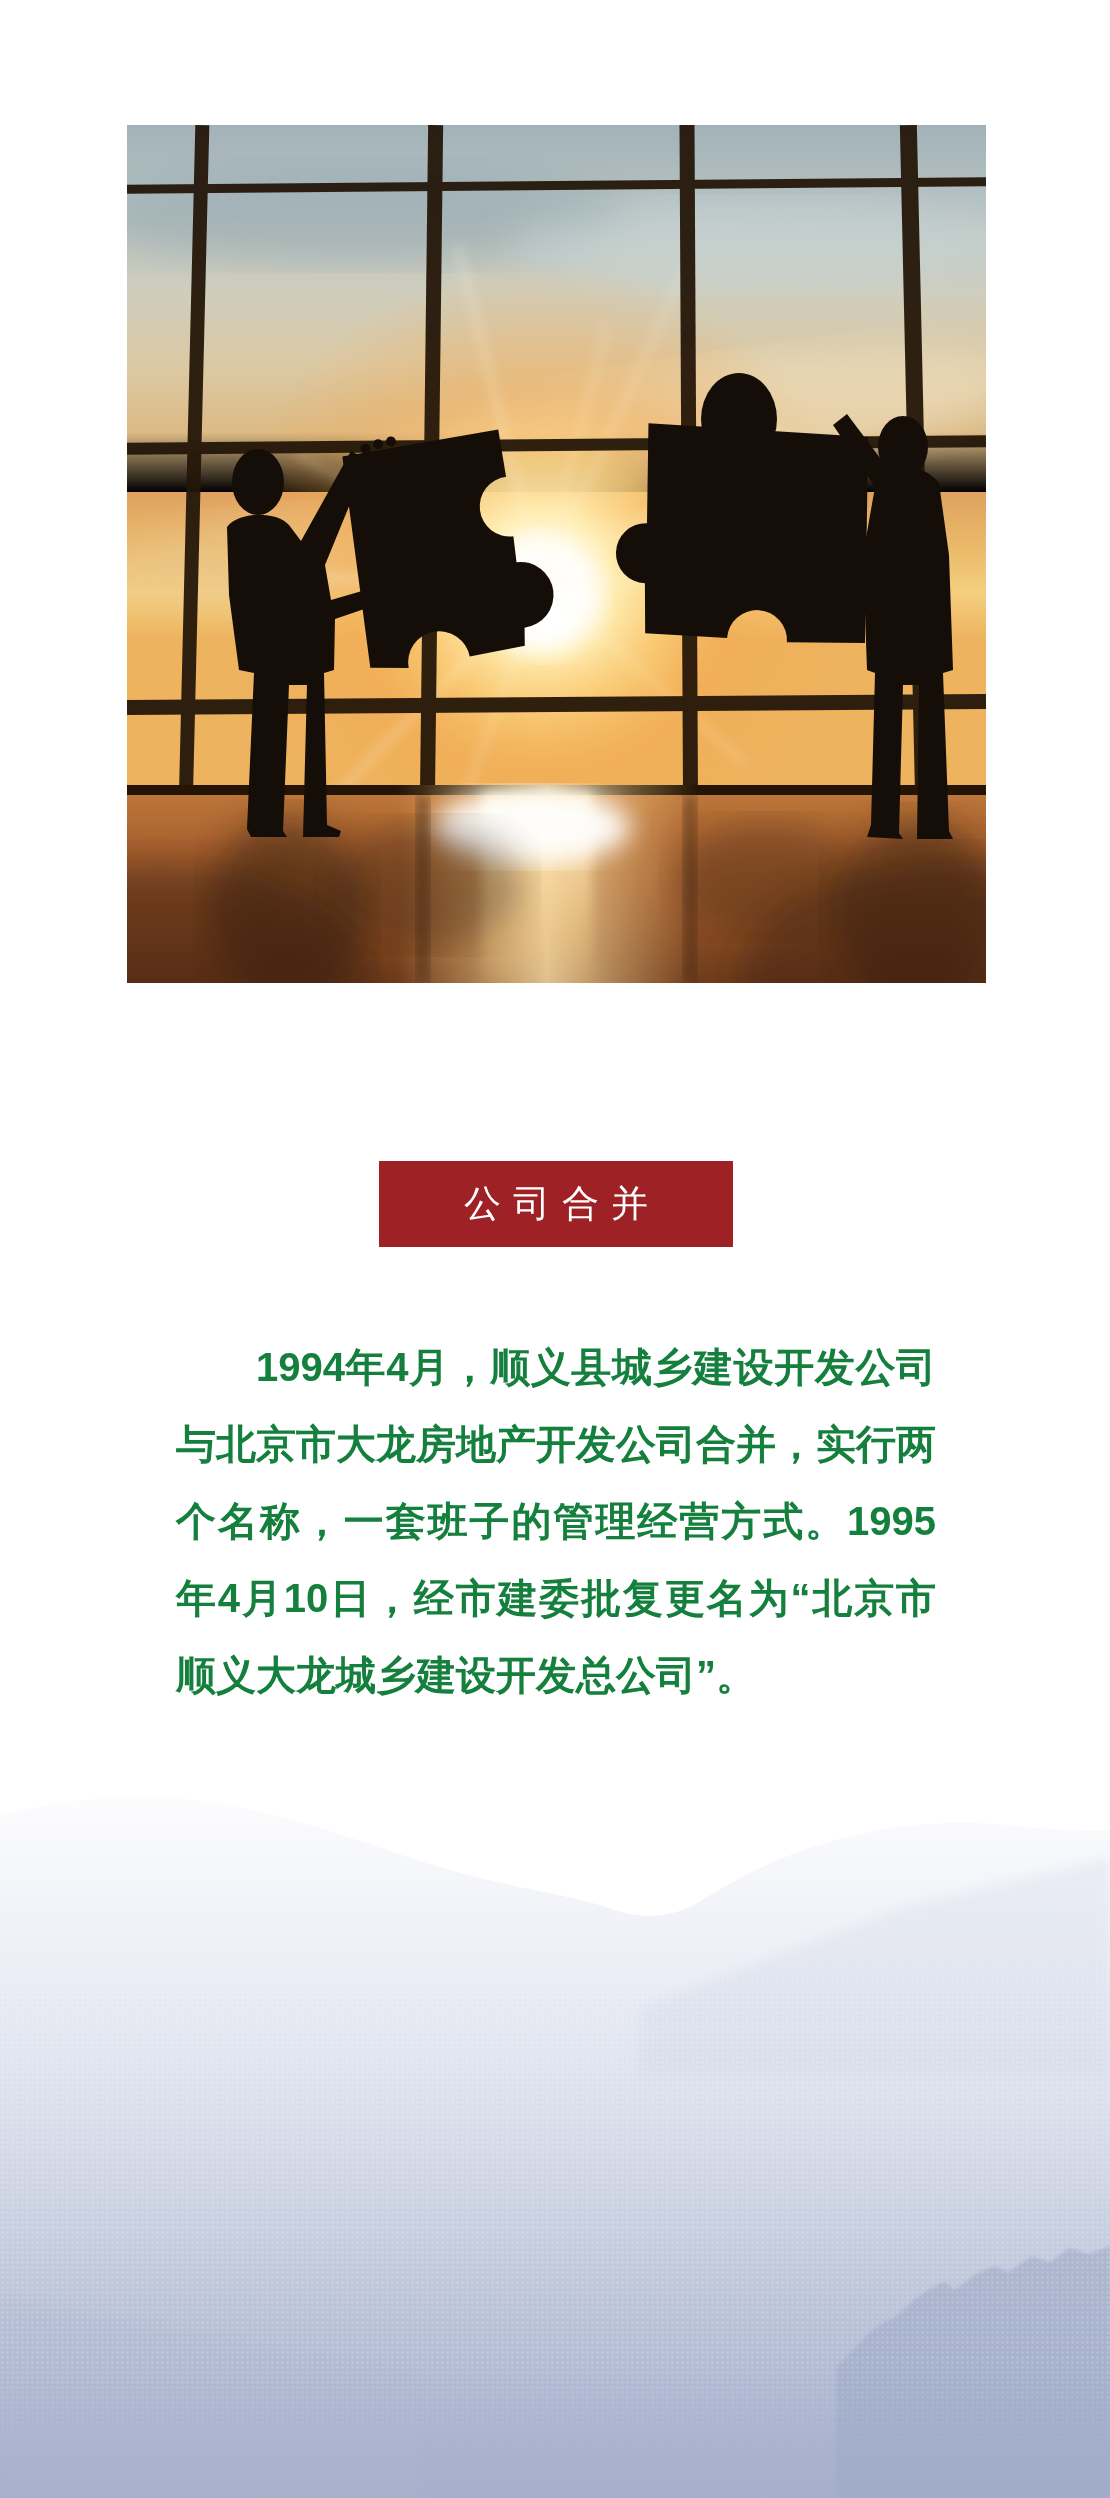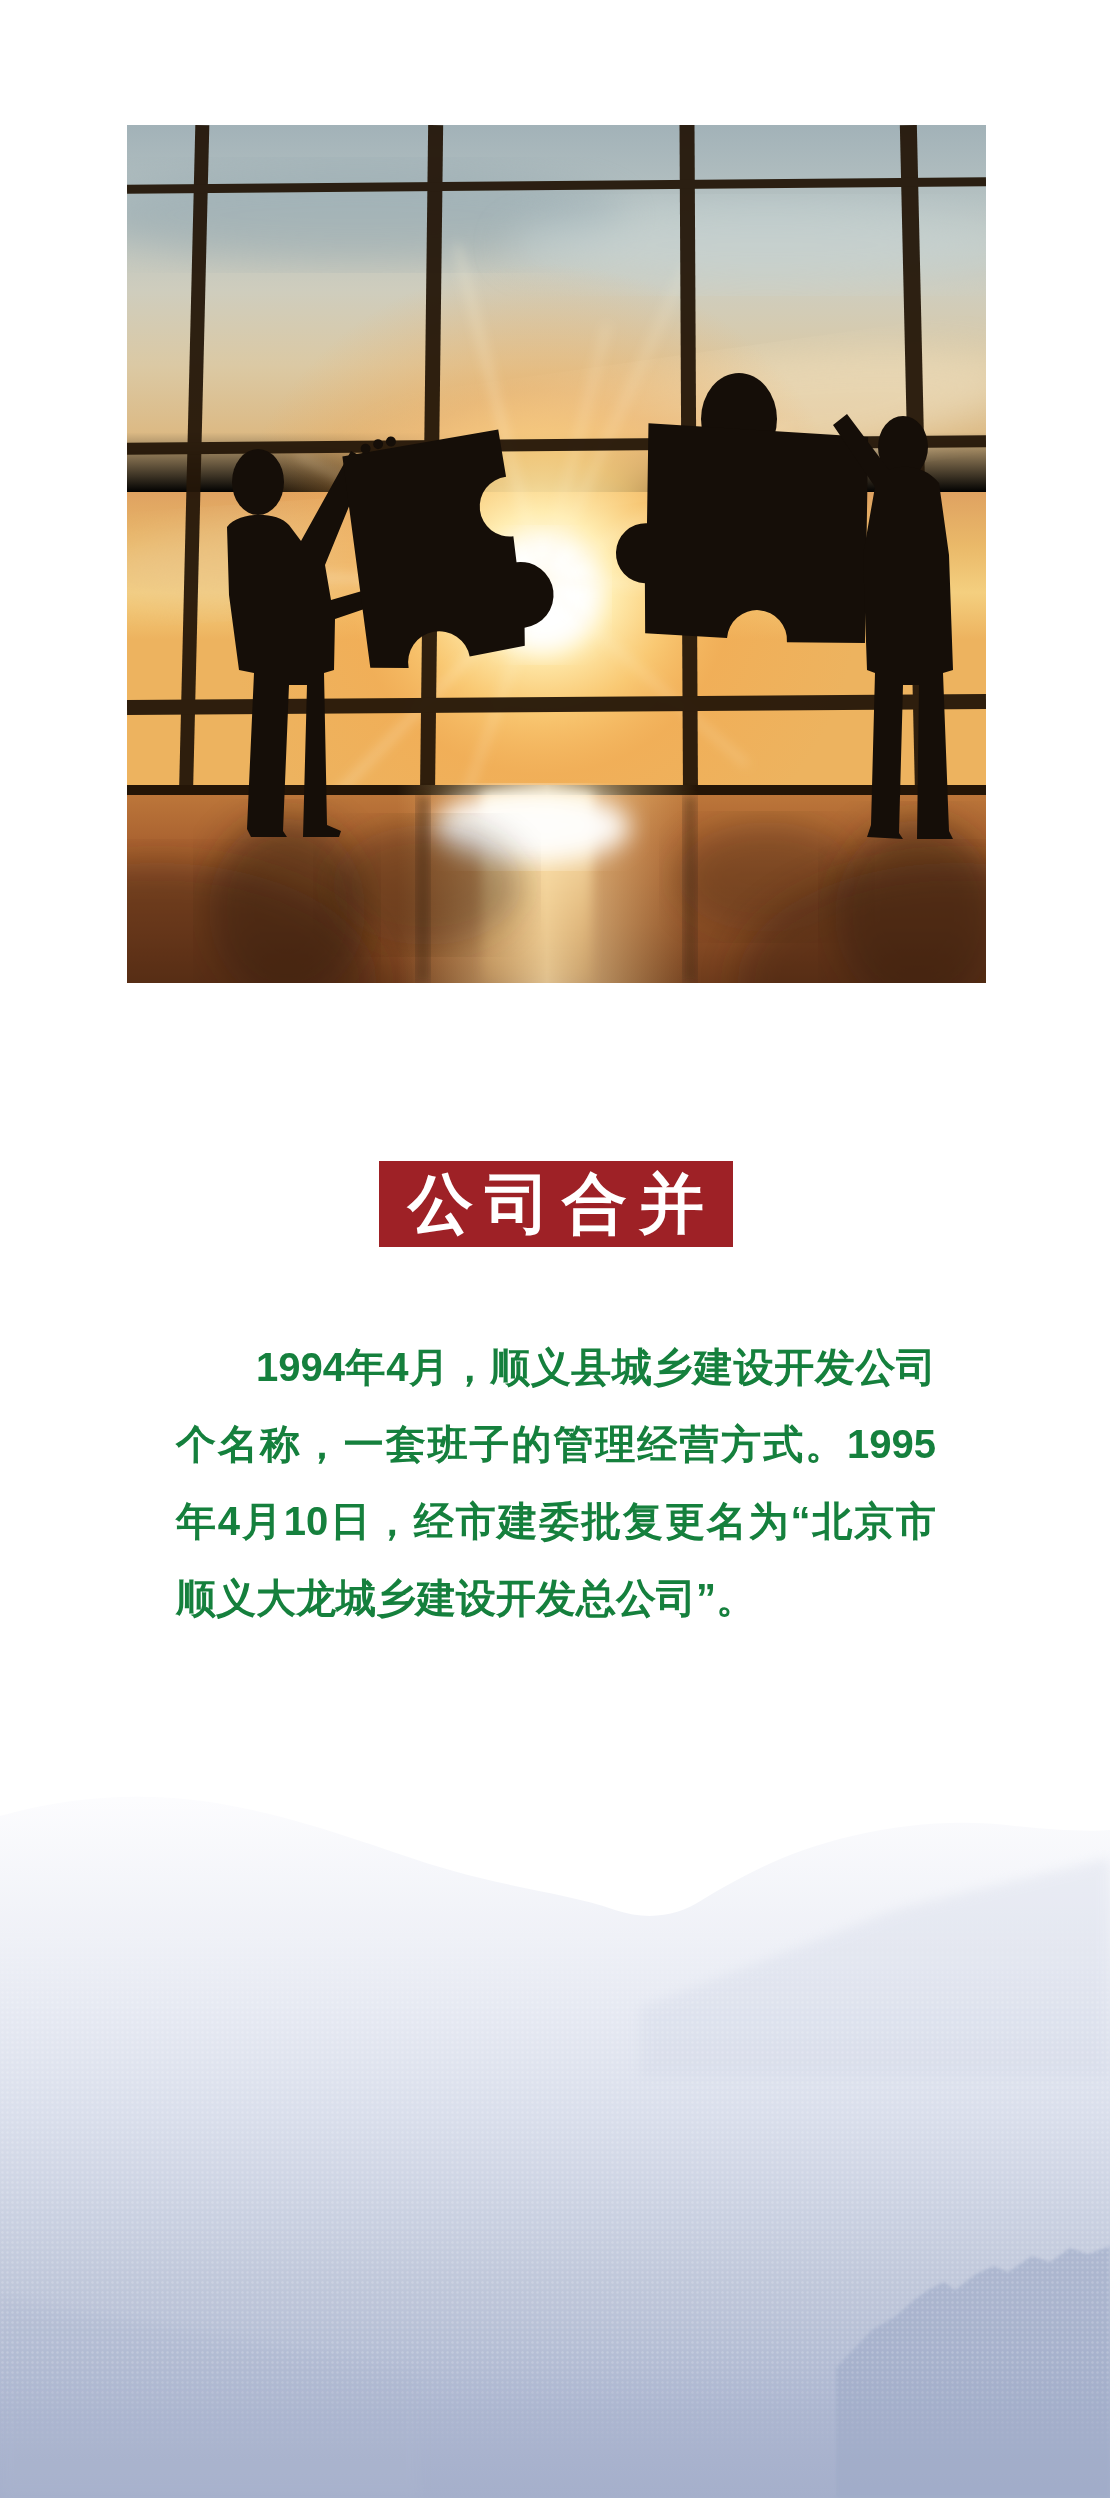--- a/index.html
+++ b/index.html
@@ -14,21 +14,21 @@
     overflow:hidden;
   }
   .photo svg{display:block;width:859px;height:858px;}
   
   .banner{
     position:absolute;left:379px;top:1161px;width:354px;height:86px;
     display:flex;align-items:center;justify-content:center;
   }
   .banner .title{
     font-family:"Liberation Serif","DejaVu Serif",serif;
-    font-weight:700;font-size:65px;line-height:86px;
+    font-weight:400;font-size:37px;line-height:86px;
     letter-spacing:12px;text-indent:12px;white-space:nowrap;
   }
   
   .paragraph{
     position:absolute;left:176px;top:1329px;width:760px;
     font-size:40px;font-weight:700;line-height:77px;
     letter-spacing:0;
   }
   .paragraph .line{
     height:77px;white-space:nowrap;
@@ -180,20 +180,21 @@
       </g>
     </svg>
   </div>
 
   <div class="banner" style="background: rgb(158, 33, 38);">
     <span class="title" style="color: rgb(255, 255, 255);">公司合并</span>
   </div>
 
   <div class="paragraph" style="color: #15803d;">
     <div class="line first">1994年4月，顺义县城乡建设开发公司</div>
+    <div class="line">与北京市大龙房地产开发公司合并，实行两</div>
     <div class="line">个名称，一套班子的管理经营方式。1995</div>
     <div class="line">年4月10日，经市建委批复更名为“北京市</div>
     <div class="line last">顺义大龙城乡建设开发总公司”。</div>
   </div>
 
   <div class="mist">
     <svg viewBox="0 0 1110 760">
       <defs>
         <linearGradient id="mistg" x1="0" y1="0" x2="0" y2="1">
           <stop offset="0" stop-color="#fcfcfe" stop-opacity=".92"></stop>

